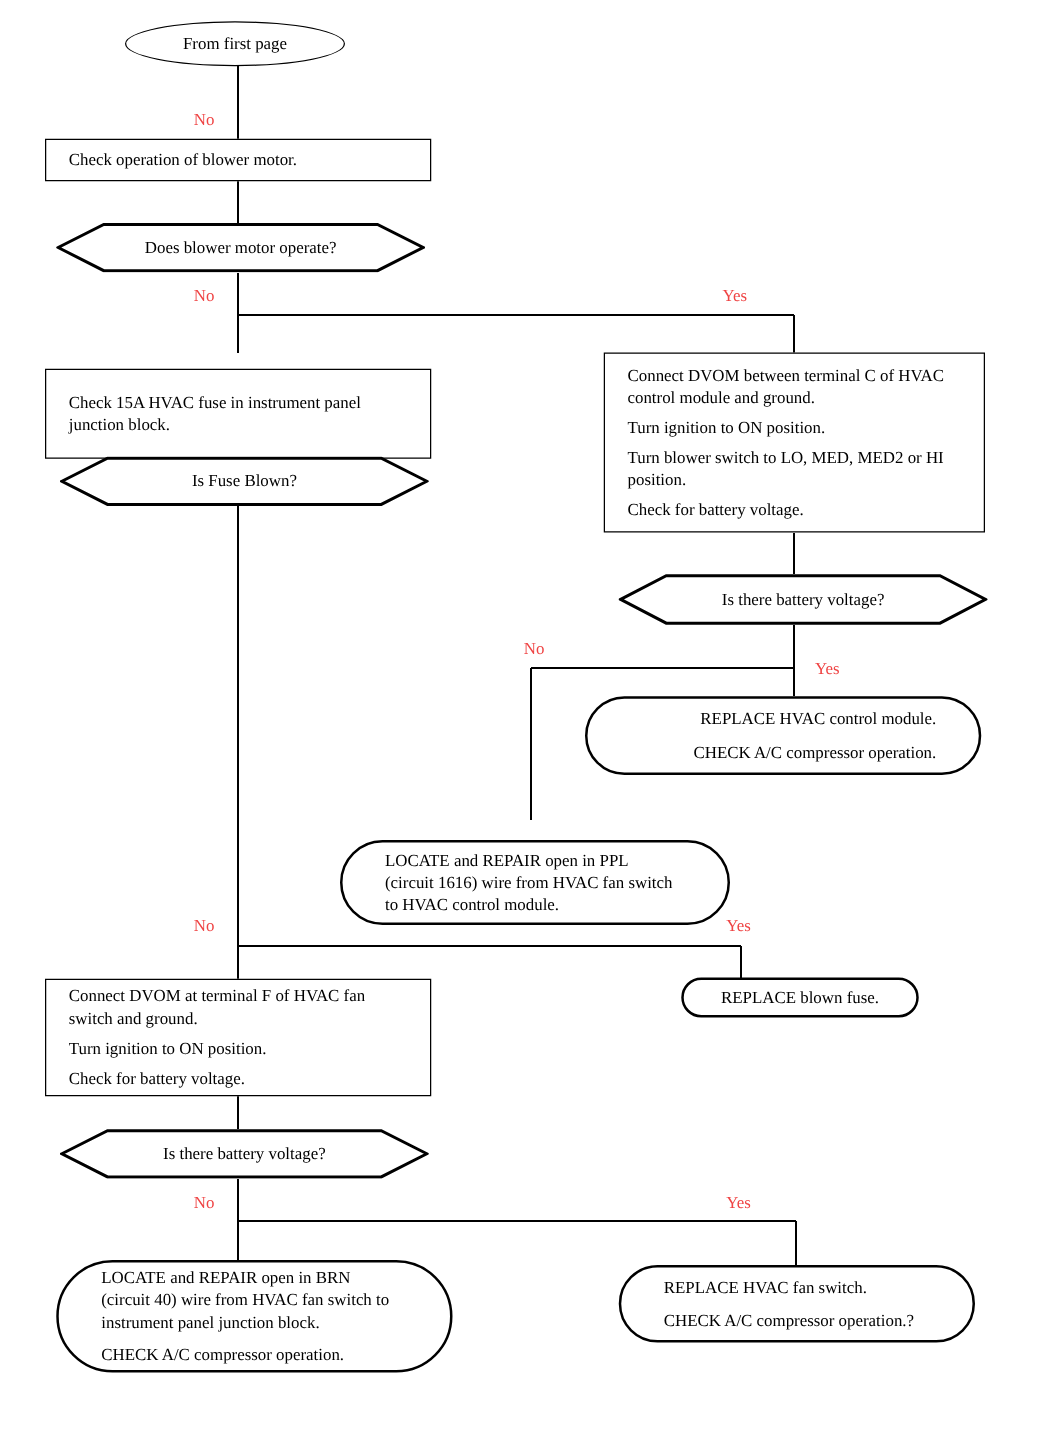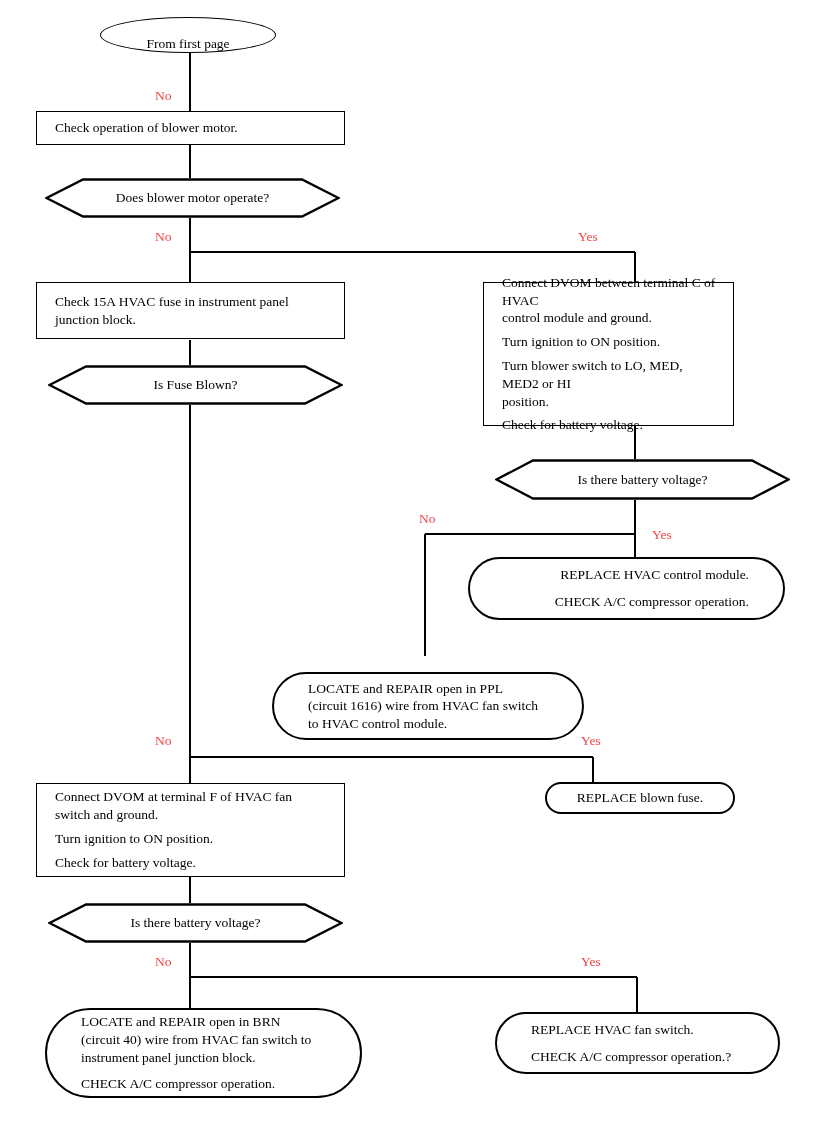--- a/index.html
+++ b/index.html
@@ -62,21 +62,21 @@
   }
   .stadium .line + .line {
     margin-top: 9px;
   }
   
   .ellipse {
     border: 1.7px solid #000;
     background: #fff;
     border-radius: 50%;
     align-items: center;
-    justify-content: flex-end;
+    justify-content: center;
     text-align: center;
   }
   .ellipse .line {
     font-size: 13.5px;
   }
   
   .hex {
     background: transparent;
     align-items: center;
     justify-content: center;
@@ -161,33 +161,33 @@
     <svg class="hexshape" viewBox="0 0 295 40" preserveAspectRatio="none">
       <polygon points="1.5,20 38,1.5 257,1.5 293.5,20 257,38.5 38,38.5" fill="#ffffff" stroke="#000000" stroke-width="2.4" vector-effect="non-scaling-stroke"></polygon>
     </svg>
     <div class="line">Does blower motor operate?</div>
   </div>
 
   <div class="node rect" style="left:36px; top:111px; width:309px; height:34px;">
     <div class="line">Check operation of blower motor.</div>
   </div>
 
-  <div class="node rect" style="left:36px; top:282px; width:309px; height:57px;">
+  <div class="node rect" style="left:36px; top:295px; width:309px; height:72px;">
     <div class="line">Check 15A HVAC fuse in instrument panel
 junction block.</div>
   </div>
 
   <div class="node hex" style="left:48px; top:365px; width:295px; height:40px;">
     <svg class="hexshape" viewBox="0 0 295 40" preserveAspectRatio="none">
       <polygon points="1.5,20 38,1.5 257,1.5 293.5,20 257,38.5 38,38.5" fill="#ffffff" stroke="#000000" stroke-width="2.4" vector-effect="non-scaling-stroke"></polygon>
     </svg>
     <div class="line">Is Fuse Blown?</div>
   </div>
 
-  <div class="node rect" style="left:483px; top:282px; width:251px; height:144px;">
+  <div class="node rect" style="left:483px; top:282px; width:305px; height:144px;">
     <div class="line">Connect DVOM between terminal C of HVAC
 control module and ground.</div>
     <div class="line">Turn ignition to ON position.</div>
     <div class="line">Turn blower switch to LO, MED, MED2 or HI
 position.</div>
     <div class="line">Check for battery voltage.</div>
   </div>
 
   <div class="node hex" style="left:495px; top:459px; width:295px; height:41px;">
     <svg class="hexshape" viewBox="0 0 295 41" preserveAspectRatio="none">

